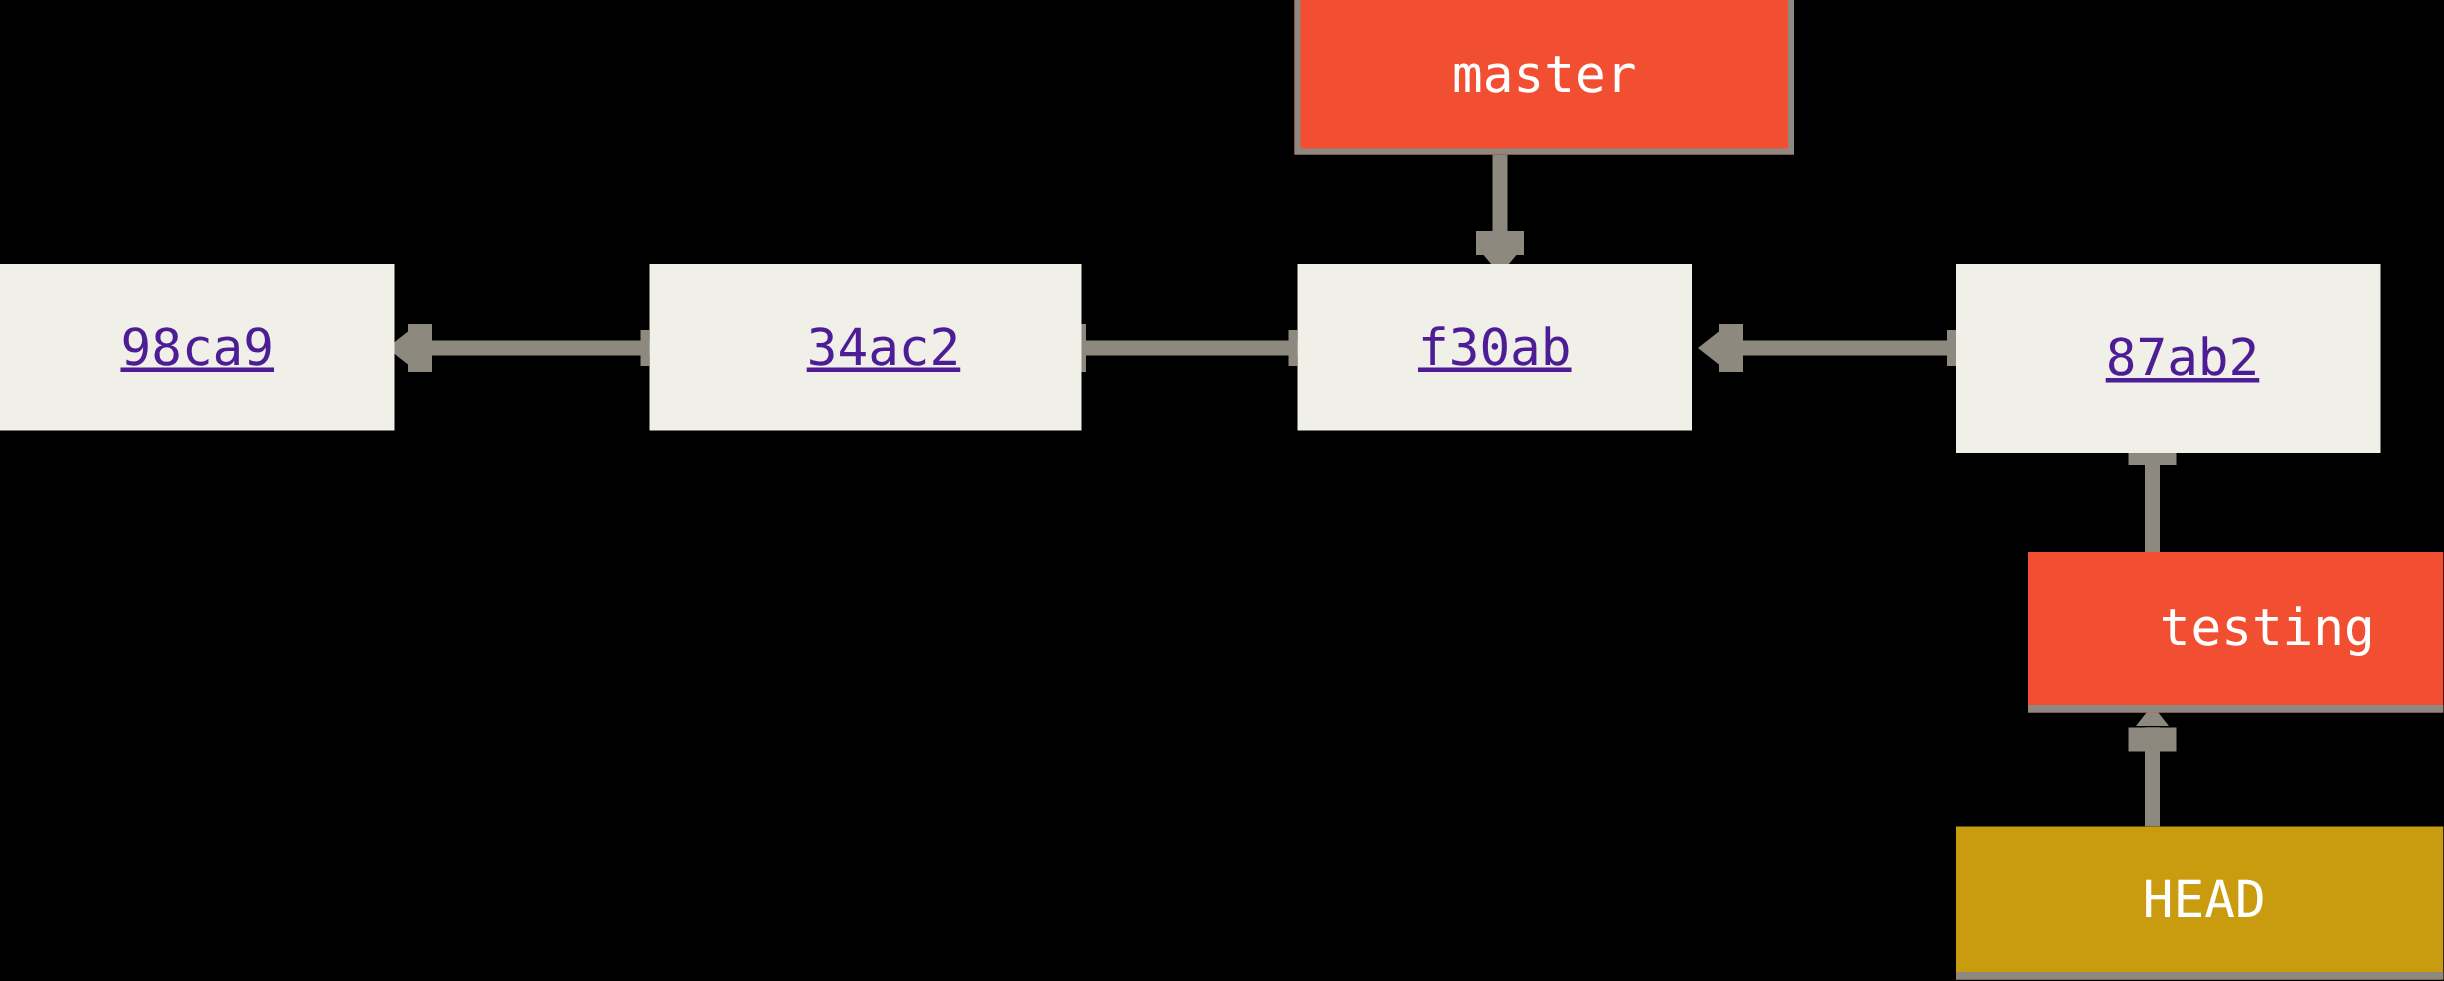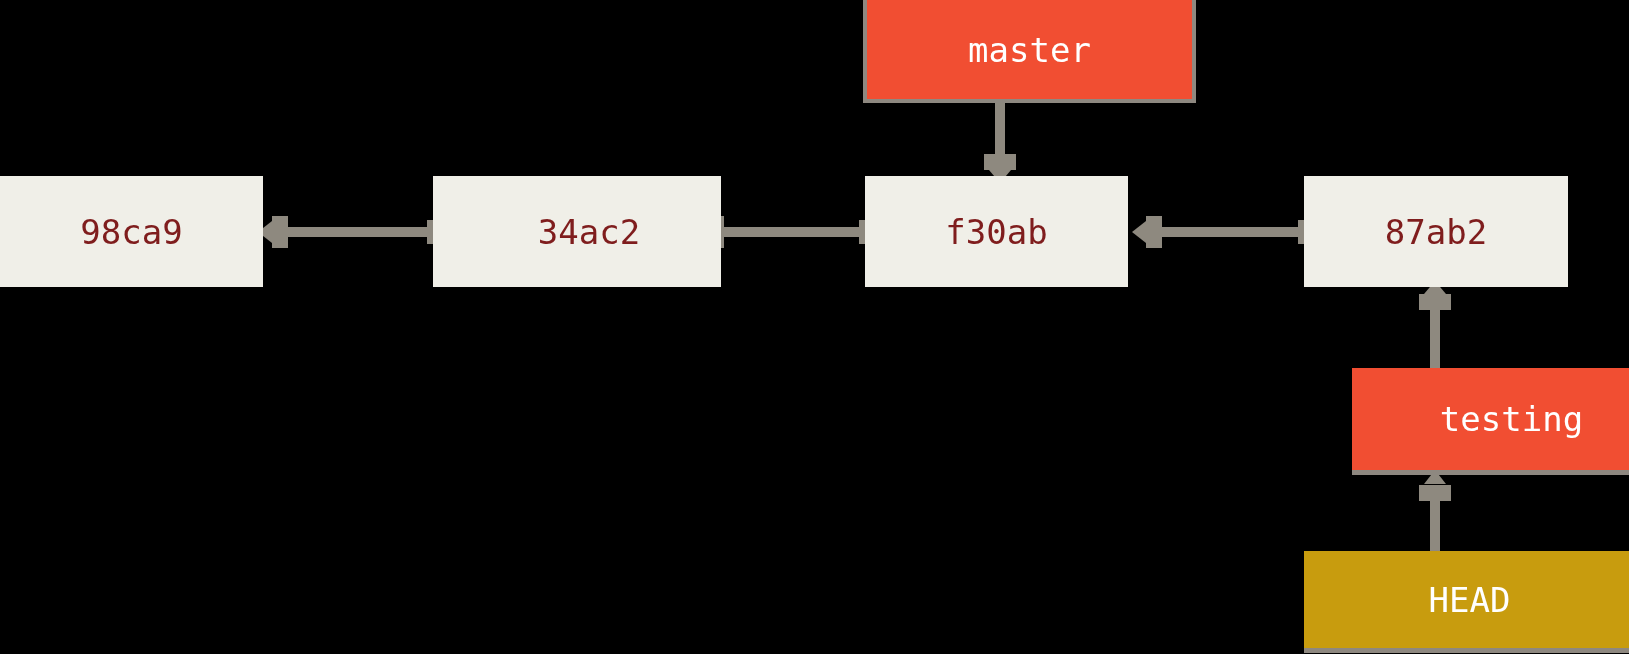--- a/index.html
+++ b/index.html
@@ -24,26 +24,27 @@
   }
   .box {
     position: absolute;
     display: flex;
     align-items: center;
     justify-content: center;
     font-size: 34px;
   }
   .commit {
     background: #f0efe8;
-    color: #7f1d1d;
+    color: #4c1d95;
+    text-decoration: underline;
   }
   .commit-98ca9 { left: 0px;    top: 176px; width: 263px; height: 111px; }
   .commit-34ac2 { left: 433px;  top: 176px; width: 264px; height: 111px; padding-left: 24px; }
   .commit-f30ab { left: 865px;  top: 176px; width: 263px; height: 111px; }
-  .commit-87ab2 { left: 1304px; top: 176px; width: 264px; height: 111px; }
+  .commit-87ab2 { left: 1304px; top: 176px; width: 264px; height: 126px; padding-left: 19px; }
   .ref {
     color: #ffffff;
   }
   .ref-master {
     left: 863px; top: -4px; width: 325px; height: 99px;
     background: #f14e32;
     border: 4px solid #8e8880;
   }
   .ref-testing {
     left: 1304px; top: 368px; width: 319px; height: 102px;

